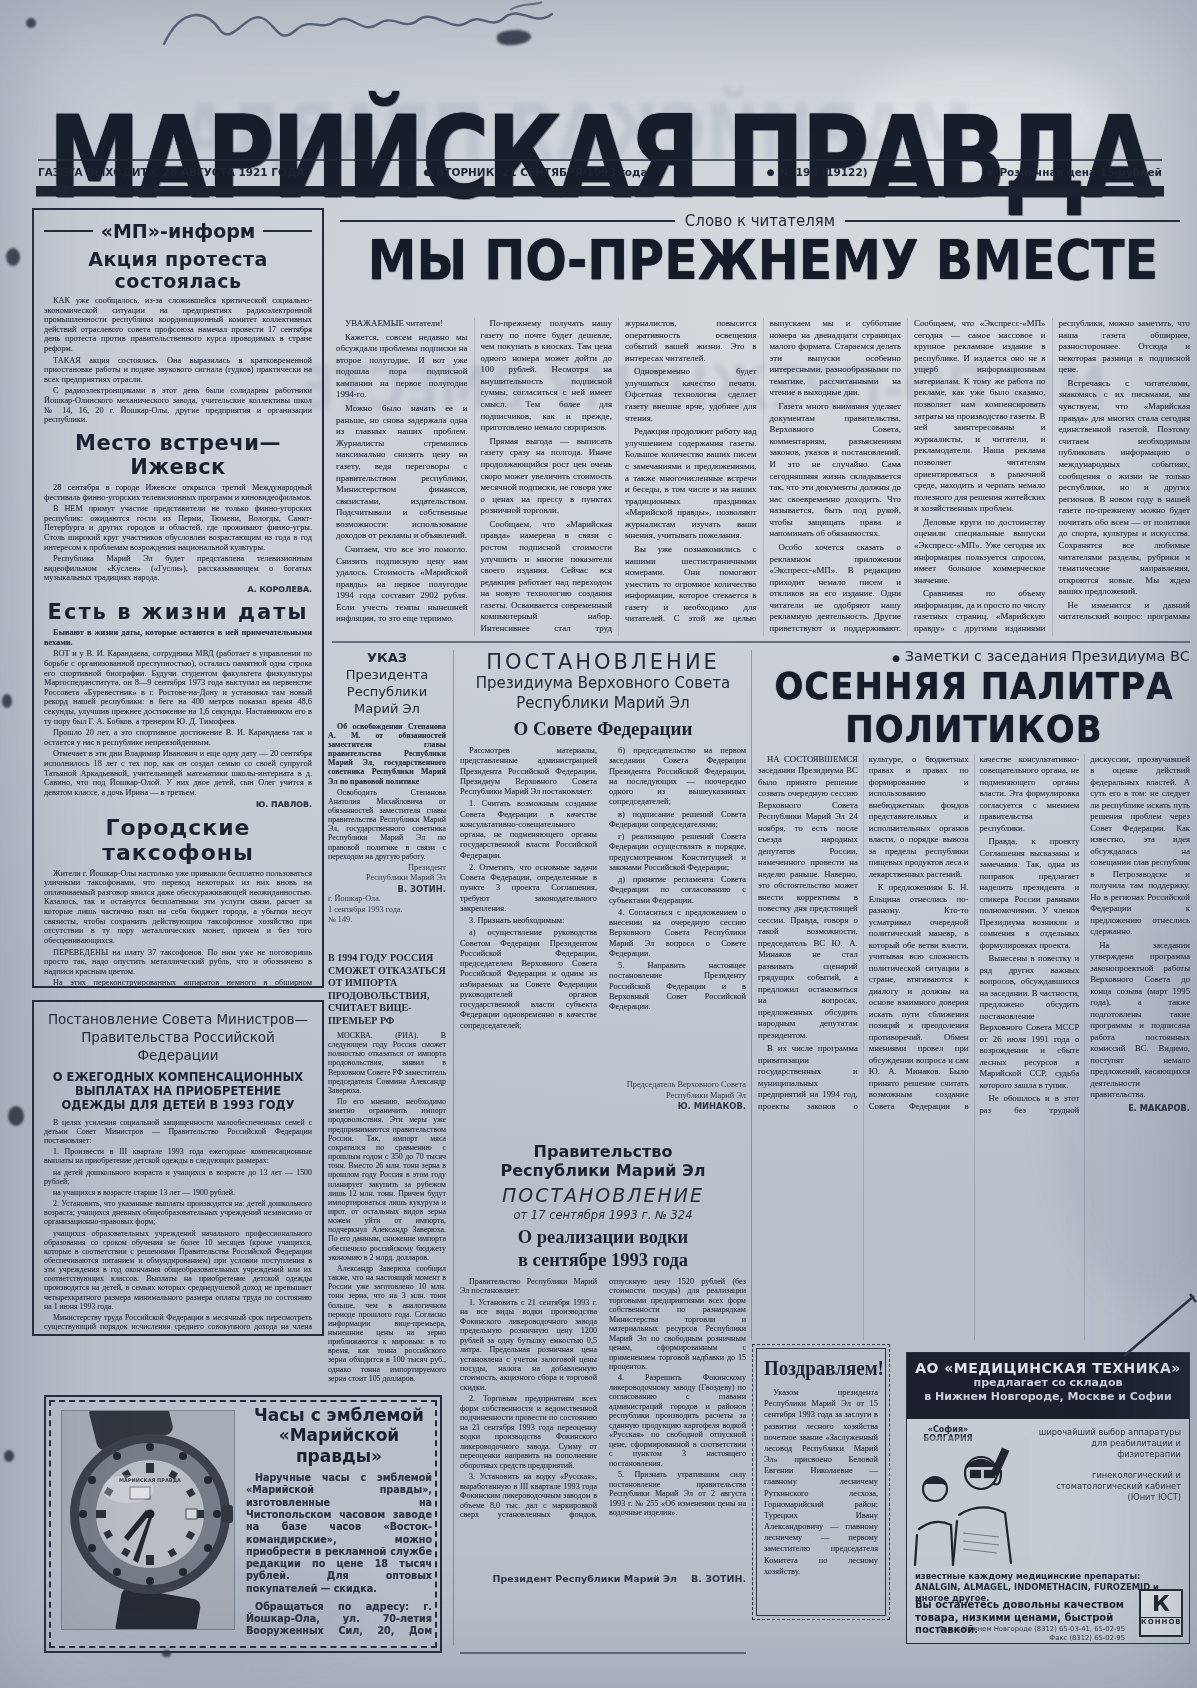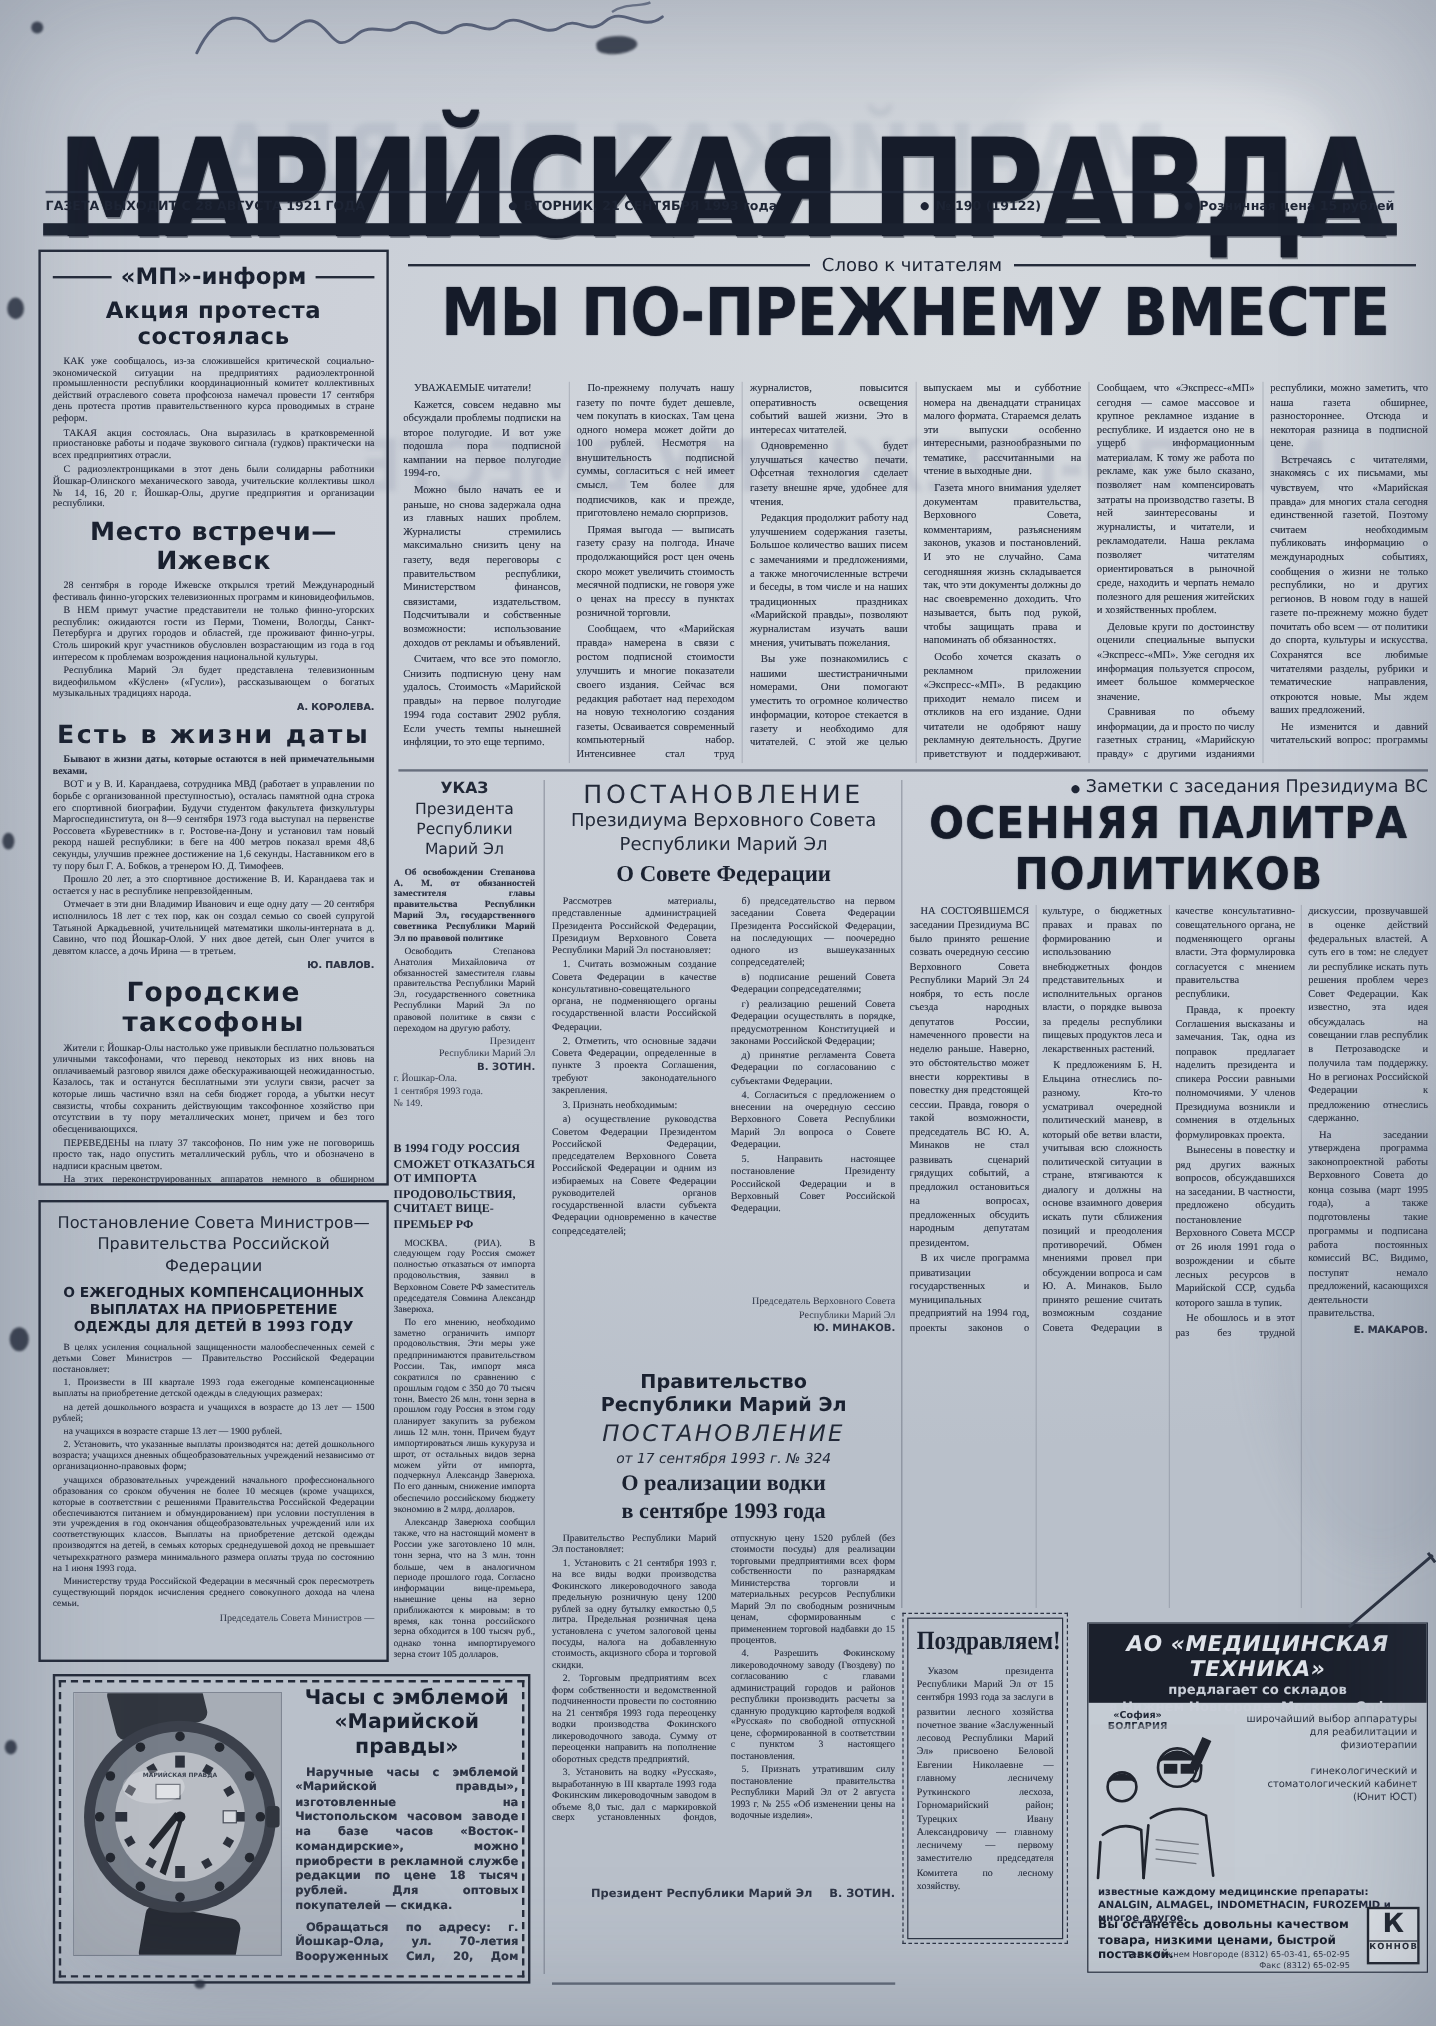--- a/index.html
+++ b/index.html
@@ -33,21 +33,21 @@
   .body-text p.lead{font-weight:bold;text-indent:9px;}
   .hdr{font-family:"DejaVu Sans","Liberation Sans",sans-serif;font-weight:bold;color:#1a2130;text-align:center;}
   
   #mp-box{left:32px;top:208px;width:292px;height:780px;border:2px solid #242b3a;padding:8px 10px;box-sizing:border-box;overflow:hidden;background:rgba(255,255,255,.04);}
   #mp-header{display:flex;align-items:center;gap:8px;margin:2px 0 6px;}
   #mp-header .rule{flex:1;height:2px;background:#242b3a;}
   #mp-header .t{font-family:"DejaVu Sans","Liberation Sans",sans-serif;font-weight:bold;font-size:19px;color:#1a2130;}
   .mp-title{font-size:19px;letter-spacing:.5px;margin:6px 0 4px;}
   #mp-box .body-text{font-size:8.3px;}
   
-  #sovmin-box{left:32px;top:1000px;width:292px;height:385px;border:2px solid #242b3a;padding:8px 10px;box-sizing:border-box;overflow:hidden;}
+  #sovmin-box{left:32px;top:1000px;width:292px;height:336px;border:2px solid #242b3a;padding:8px 10px;box-sizing:border-box;overflow:hidden;}
   .sovmin-line{font-family:"DejaVu Sans","Liberation Sans",sans-serif;font-weight:500;font-size:13.5px;color:#222938;text-align:center;line-height:1.35;}
   #sovmin-sub{font-size:11.5px;line-height:1.25;margin:5px 6px 5px;}
   #sovmin-box .body-text{font-size:7.9px;}
   #sovmin-sig{margin-top:4px;text-align:right;font-size:8.6px;line-height:1.25;}
   #sovmin-sig p{margin:0;}
   
   #watch-ad{left:44px;top:1395px;width:398px;height:258px;border:2px solid #242b3a;box-sizing:border-box;}
   #watch-ad .inner{position:absolute;left:3px;top:3px;right:3px;bottom:3px;border:2px dashed #242b3a;}
   #watch-photo{left:16px;top:14px;width:172px;height:218px;background:linear-gradient(135deg,#b0b5bd,#9aa0a9 60%,#8d939d);box-shadow:0 0 0 1px rgba(40,48,66,.4);}
   #watch-text{left:200px;top:8px;width:186px;height:232px;overflow:hidden;}
@@ -100,21 +100,21 @@
   
   #pozdrav{left:756px;top:1348px;width:130px;height:268px;border:1px solid #2c3344;outline:1px dashed #2c3344;outline-offset:3px;
     box-sizing:border-box;padding:8px 7px;overflow:hidden;}
   #pozdrav-title{font-weight:bold;font-size:19px;text-align:center;color:#1a2130;font-family:"Liberation Serif",serif;margin-bottom:8px;transform:scaleY(1.15);}
   #pozdrav .body-text{font-size:8.4px;}
   #pozdrav .body-text p{line-height:1.33;}
   
   #med-ad{left:906px;top:1352px;width:284px;height:292px;border:1.5px solid #242b3a;box-sizing:border-box;background:rgba(235,238,242,.25);overflow:hidden;}
   #med-band{position:absolute;left:0;top:0;right:0;height:66px;background:#1b202c;color:#dfe3ea;text-align:center;
     font-family:"DejaVu Sans",sans-serif;font-weight:bold;padding-top:7px;box-sizing:border-box;}
-  #med-band .l1{font-size:18px;letter-spacing:.5px;font-style:italic;}
+  #med-band .l1{font-size:14px;letter-spacing:.5px;}
   #med-band .l2{font-size:11px;font-weight:600;line-height:1.25;color:#c9ced8;}
   #med-labels{position:absolute;left:6px;top:72px;width:70px;font-family:"DejaVu Sans",sans-serif;font-weight:bold;font-size:8px;color:#242b3a;text-align:center;}
   #med-illus{position:absolute;left:2px;top:84px;width:120px;height:130px;}
   #med-features{position:absolute;right:8px;top:74px;width:150px;text-align:right;font-family:"DejaVu Sans",sans-serif;font-size:8.3px;color:#2a3140;line-height:1.35;}
   #med-features .f{margin-bottom:9px;}
   #med-drugs{position:absolute;left:8px;top:218px;width:268px;font-family:"DejaVu Sans",sans-serif;font-weight:bold;font-size:8.4px;line-height:1.3;color:#20273a;}
   #med-quality{position:absolute;left:8px;top:246px;width:210px;font-family:"DejaVu Sans",sans-serif;font-weight:bold;font-size:10px;line-height:1.25;color:#171d2b;}
   #med-contact{position:absolute;left:8px;top:272px;width:210px;font-family:"DejaVu Sans",sans-serif;font-size:6.8px;text-align:right;color:#2a3140;line-height:1.3;}
   #med-logo{position:absolute;right:6px;bottom:6px;width:44px;height:48px;border:2px solid #1f242e;text-align:center;box-sizing:border-box;background:rgba(250,250,252,.5);}
   #med-logo .k{font-family:"DejaVu Sans",sans-serif;font-weight:800;font-size:22px;line-height:26px;color:#1f242e;}

